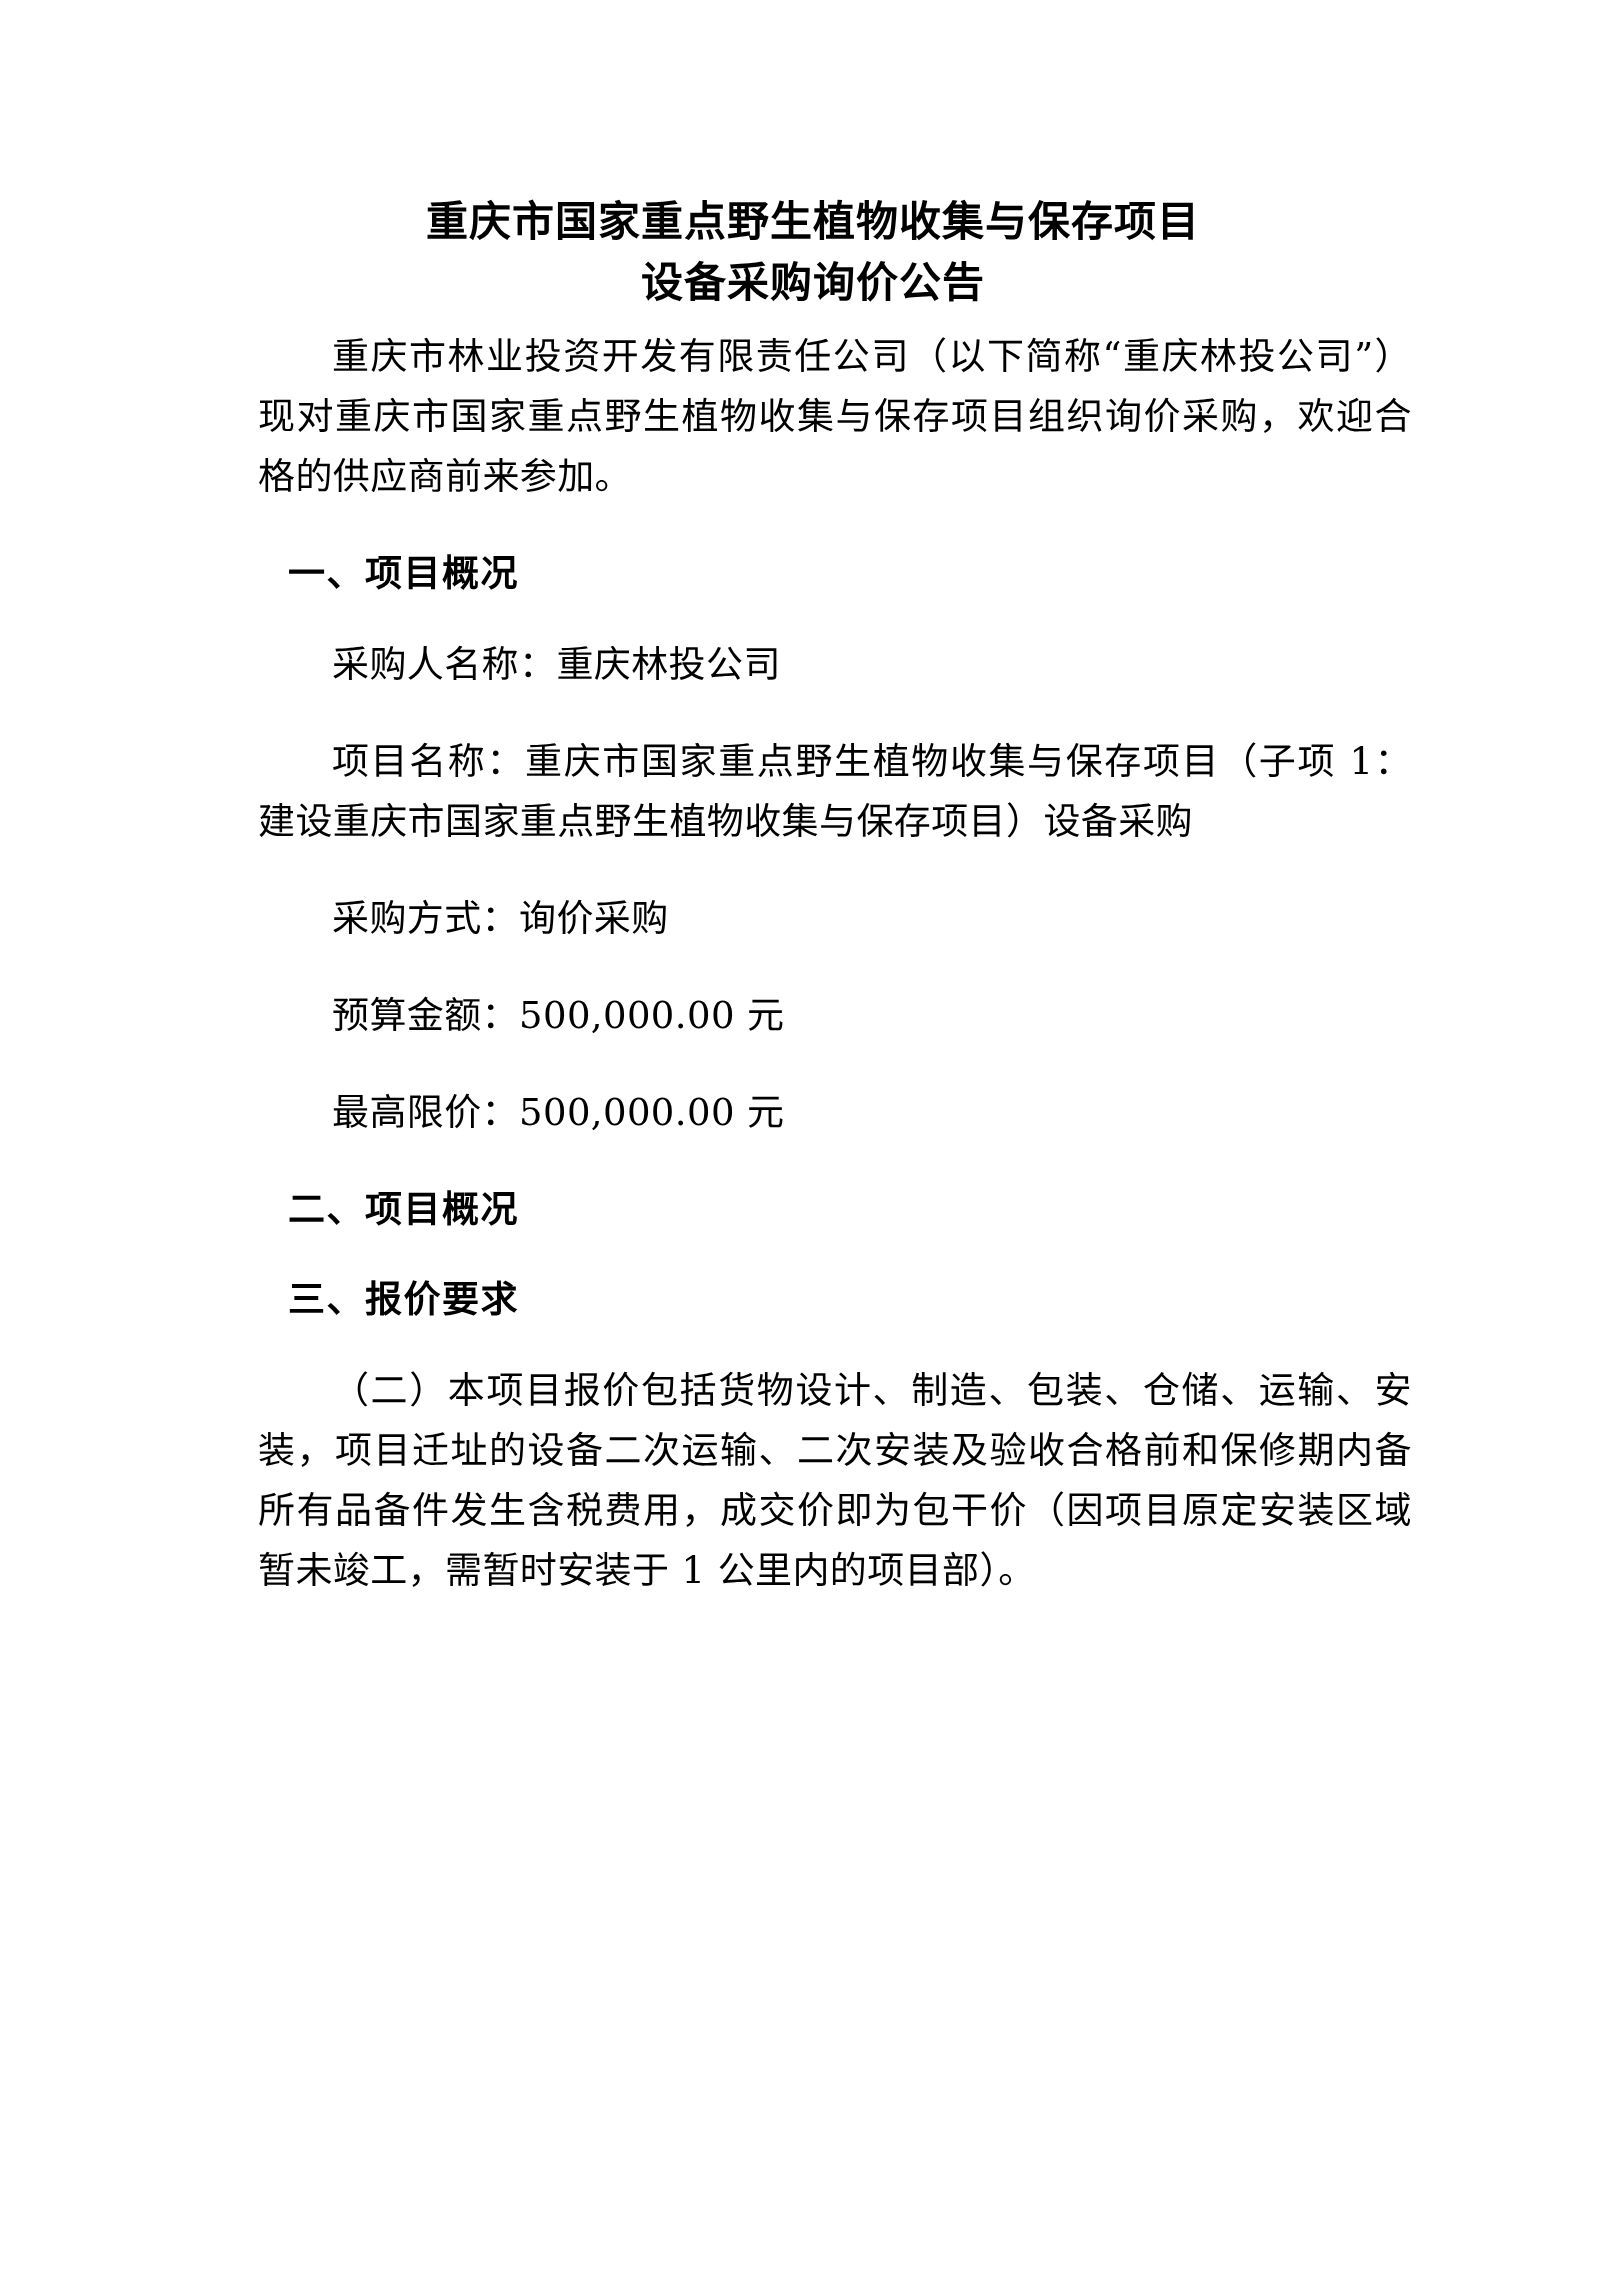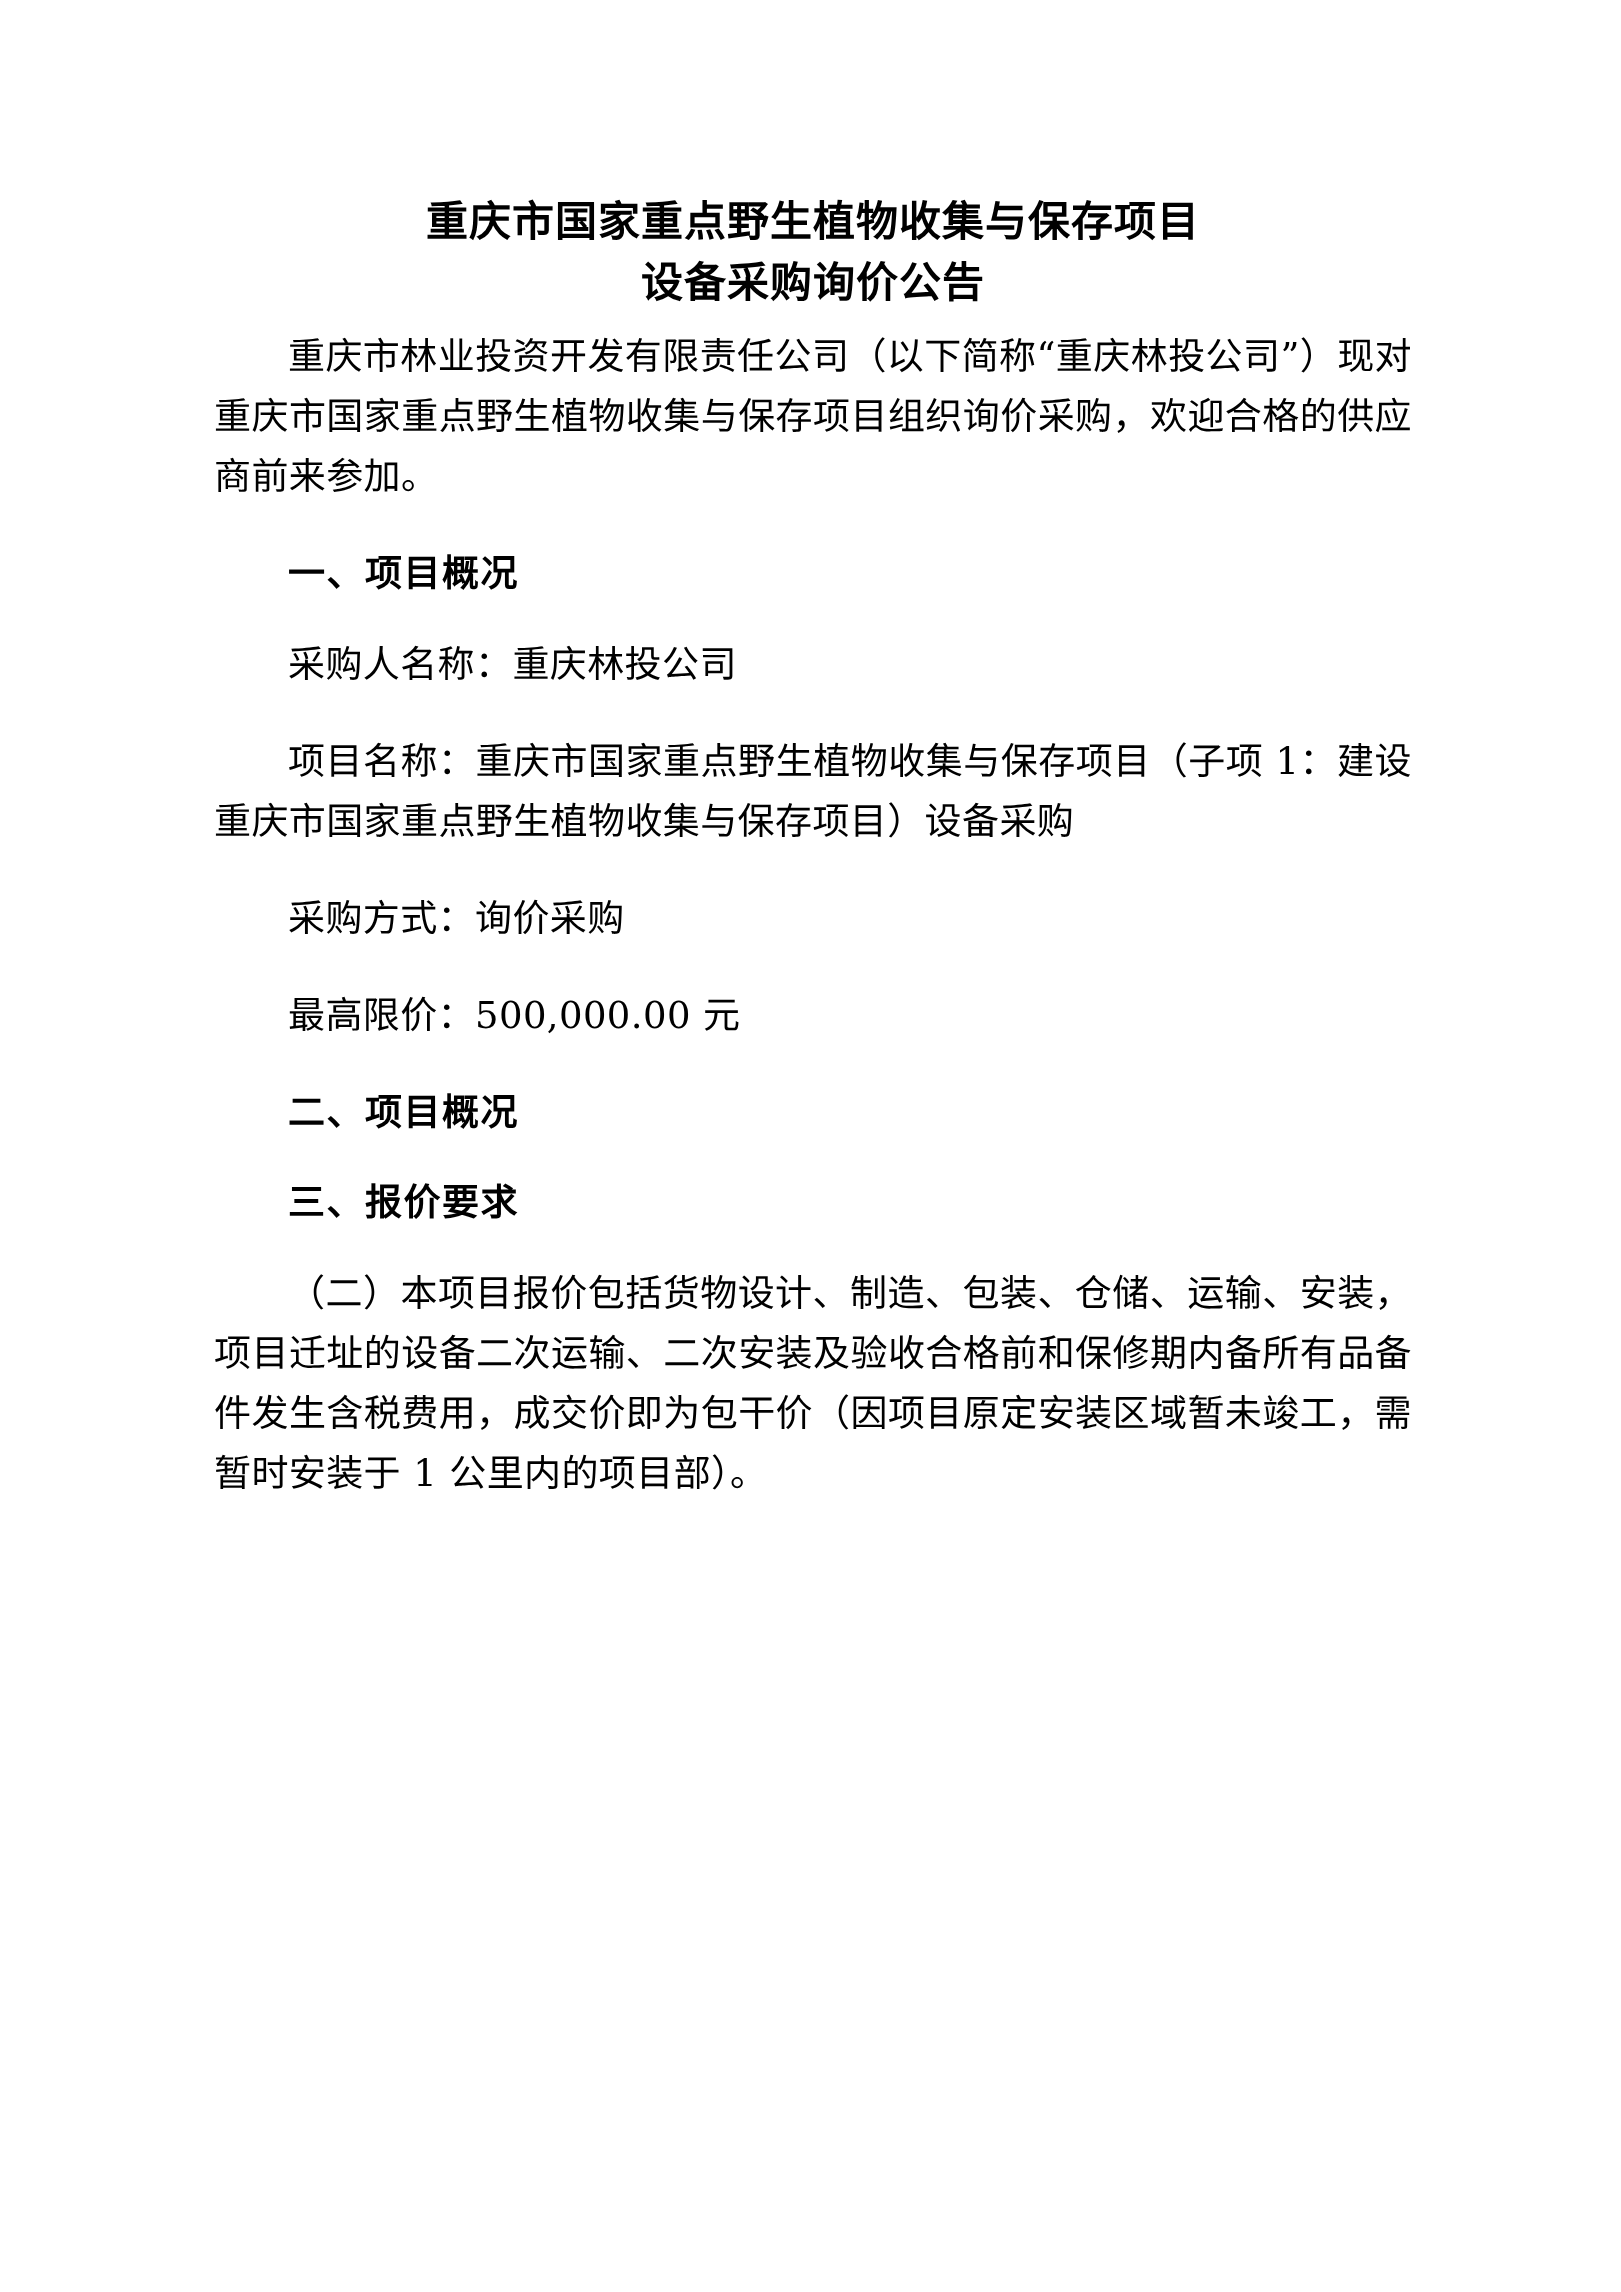--- a/index.html
+++ b/index.html
@@ -37,20 +37,21 @@
   .para {
     font-size: 37px;
     line-height: 1.62;
     text-align: justify;
     text-justify: inter-ideograph;
     margin-top: 13.7px;
     letter-spacing: 0.4px;
   }
   .indent2 {
     text-indent: 74px;
+    margin-left: 44px;
   }
   .section-head {
     font-size: 37px;
     font-weight: bold;
     line-height: 1.62;
     margin-top: 3px;
     text-indent: 74px;
     letter-spacing: 1.5px;
   }
   .tight {
@@ -67,20 +68,21 @@
       <span>重庆市国家重点野生植物收集与保存项目</span>
       <span class="line2">设备采购询价公告</span>
     </div>
 
     <p class="para indent2">重庆市林业投资开发有限责任公司（以下简称“重庆林投公司”）现对重庆市国家重点野生植物收集与保存项目组织询价采购，欢迎合格的供应商前来参加。</p>
 
     <h2 class="section-head">一、项目概况</h2>
     <p class="para indent2 tight">采购人名称：重庆林投公司</p>
     <p class="para indent2 tight">项目名称：重庆市国家重点野生植物收集与保存项目（子项 1：建设重庆市国家重点野生植物收集与保存项目）设备采购</p>
     <p class="para indent2 tight">采购方式：询价采购</p>
+    <p class="para indent2 tight">预算金额：500,000.00 元</p>
     <p class="para indent2 tight">最高限价：500,000.00 元</p>
 
     <h2 class="section-head">二、项目概况</h2>
 
     <h2 class="section-head">三、报价要求</h2>
     <p class="para indent2 tight">（二）本项目报价包括货物设计、制造、包装、仓储、运输、安装，项目迁址的设备二次运输、二次安装及验收合格前和保修期内备所有品备件发生含税费用，成交价即为包干价（因项目原定安装区域暂未竣工，需暂时安装于 1 公里内的项目部）。</p>
 
   </div>
 </div>
 

